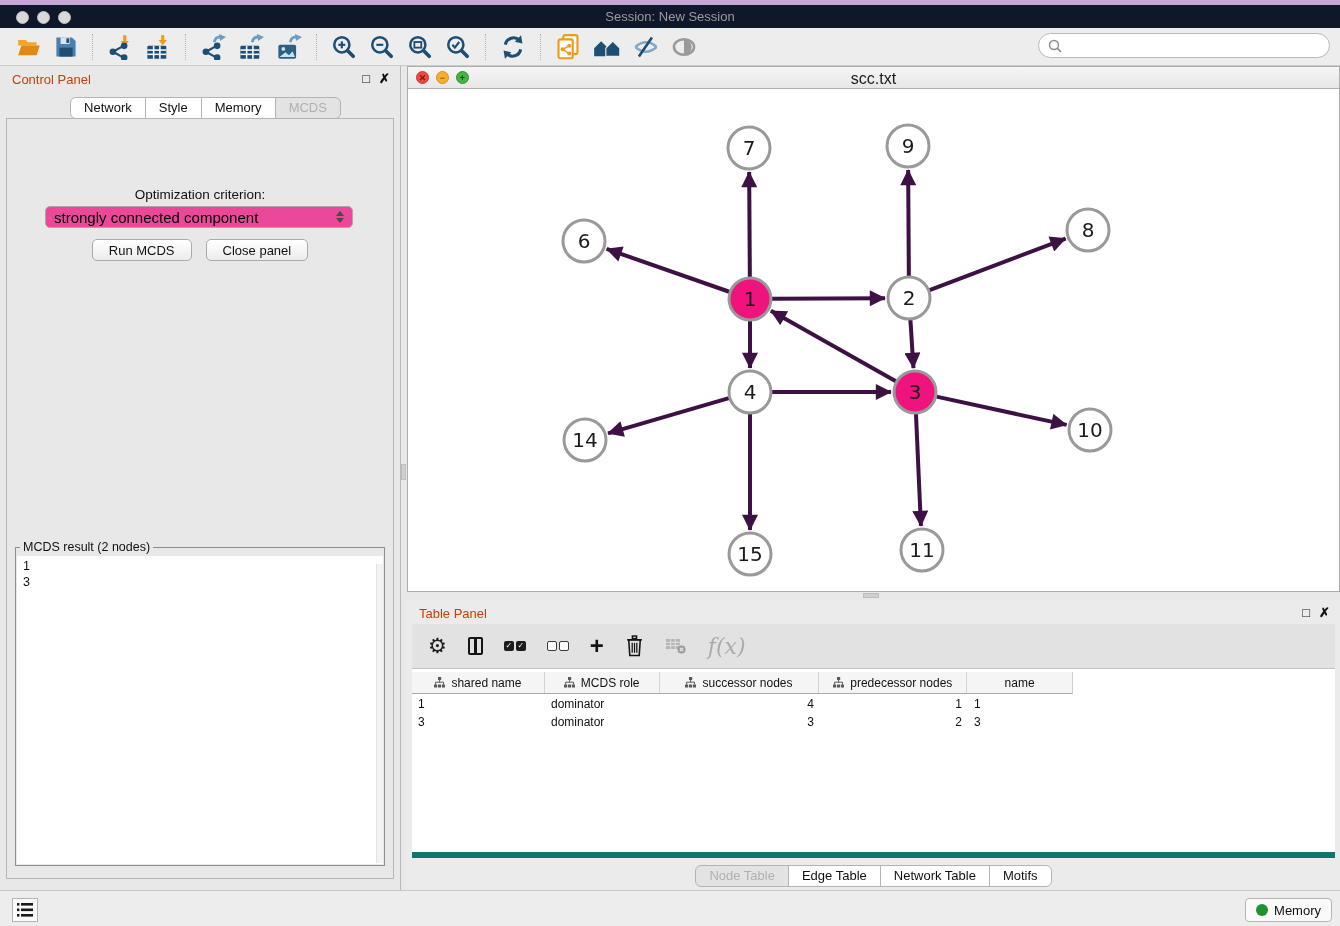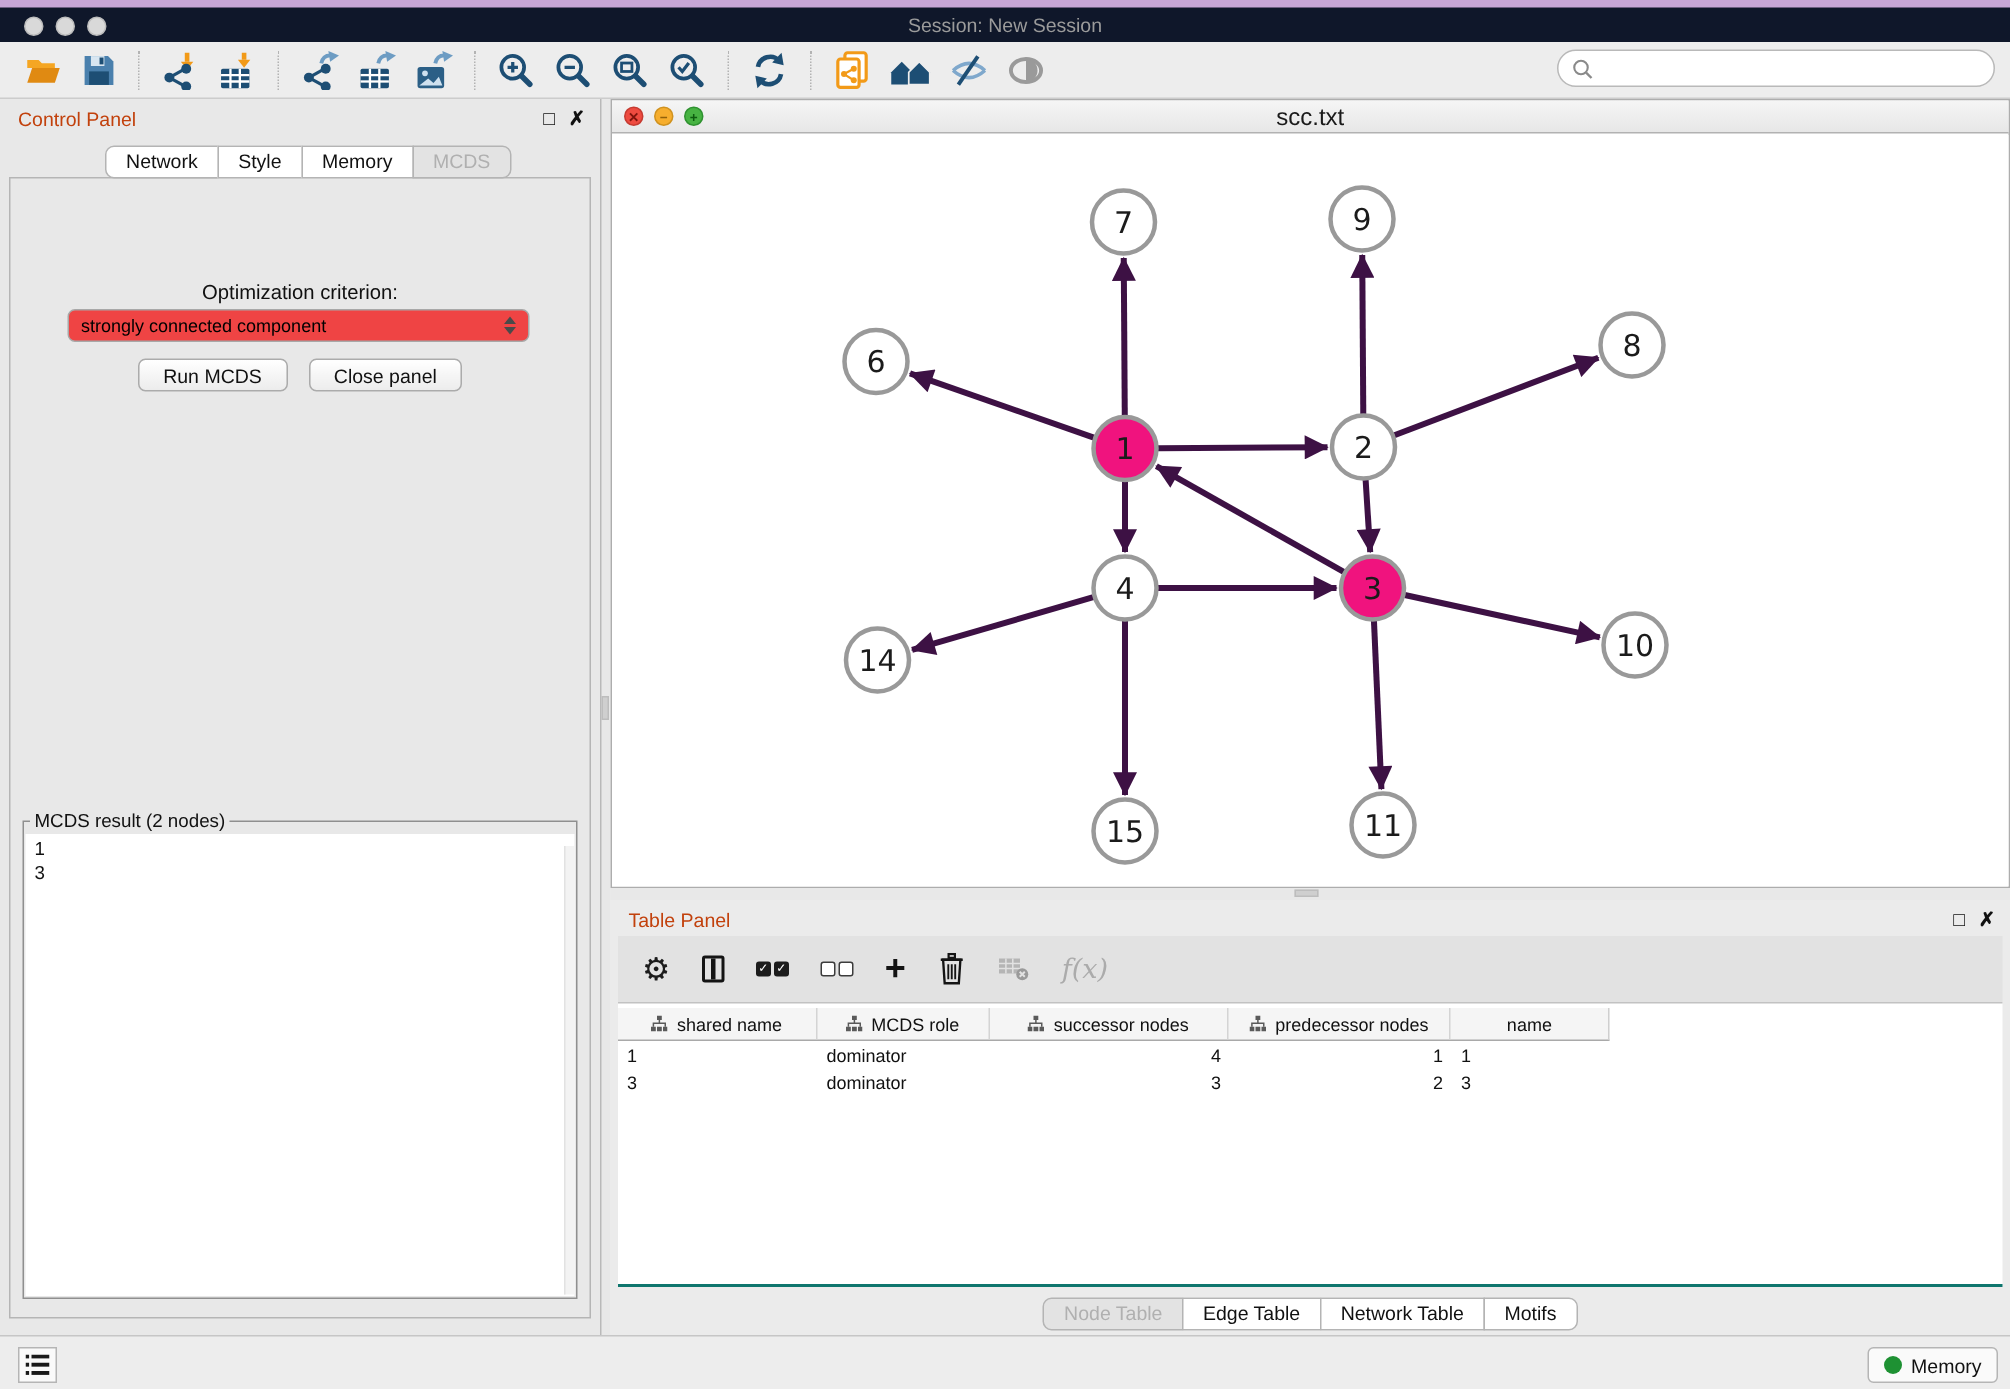--- a/index.html
+++ b/index.html
@@ -26,21 +26,21 @@
   .panel-title { position:absolute; left:12px; top:6px; font-size:13px; color:#c2410c; }
   .panel-icons { position:absolute; right:10px; top:5px; display:flex; gap:9px; font-size:13px; color:#111; font-weight:bold; }
   .panel-icons span { cursor:pointer; line-height:16px; }
   .cp-tabs { position:absolute; top:31px; left:0; right:0; display:flex; justify-content:center; z-index:2;padding-left:11px; }
   .tab { height:22px; line-height:20px; padding:0 13px; background:#fff; border:1px solid #b4b4b4; margin-left:-1px; font-size:13px; color:#111; cursor:pointer; }
   .tab:first-child { border-radius:6px 0 0 6px; margin-left:0; }
   .tab:last-child { border-radius:0 6px 6px 0; }
   .tab.active { background:#e3e3e3; color:#b0b0b0; }
   .cp-content { position:absolute; left:6px; right:6px; top:52px; bottom:11px; background:#e8e8e8; border:1px solid #b5b5b5; }
   .opt-label { position:absolute; top:68px; left:0; right:0; text-align:center; font-size:13.5px; color:#111; }
-  .criterion-select { position:absolute; top:87px; left:38px; right:40px; height:22px; background:#ef4444; border:1px solid #a8a8a8; border-radius:5px; display:flex; align-items:center; padding:0 8px; font-size:12px; cursor:pointer; }
+  .criterion-select { position:absolute; top:87px; left:38px; right:40px; height:22px; background:#ec4899; border:1px solid #a8a8a8; border-radius:5px; display:flex; align-items:center; padding:0 8px; font-size:15px; cursor:pointer; }
   .criterion-select .val { flex:1; }
   .stepper { display:flex; flex-direction:column; align-items:center; gap:2px; }
   .stepper i { width:0; height:0; border-left:4px solid transparent; border-right:4px solid transparent; }
   .stepper .up { border-bottom:5px solid #4a4a4a; }
   .stepper .dn { border-top:5px solid #4a4a4a; }
   .cp-buttons { position:absolute; top:120px; left:0; right:0; display:flex; justify-content:center; gap:14px; }
   .btn { height:22px; padding:0 16px; font-size:13px; color:#111; background:linear-gradient(#ffffff,#ececec); border:1px solid #ababab; border-radius:5px; cursor:pointer; font-family:"Liberation Sans",sans-serif; }
   .mcds-result { position:absolute; left:8px; right:8px; top:428px; bottom:12px; border:1px solid #8f8f8f; background:#e8e8e8; }
   .mcds-legend { position:absolute; top:-8px; left:4px; background:#e8e8e8; padding:0 3px; font-size:12.5px; color:#111; }
   .result-area { position:absolute; left:1px; right:1px; top:8px; bottom:1px; background:#fff; font-size:12.5px; line-height:16px; color:#111; padding:2px 0 0 6px; }
@@ -67,22 +67,22 @@
   .table-panel { position:absolute; left:407px; top:600px; right:0; height:290px; background:#ebebeb; }
   .tp-toolbar { position:absolute; top:24px; left:5px; right:5px; height:44px; background:#e2e2e2; display:flex; align-items:center; padding:0 16px; gap:21px; }
   .ticon-btn { background:none; border:none; display:flex; align-items:center; cursor:pointer; padding:0; }
   .gear { font-size:21px; color:#1c1c1c; line-height:20px; font-family:"DejaVu Sans",sans-serif; }
   .cols-icon { width:15px; height:18px; border:2.5px solid #141414; border-radius:2px; position:relative; display:inline-block; }
   .cols-icon::after { content:""; position:absolute; left:4.5px; top:0; bottom:0; width:2.5px; background:#141414; }
   .chk-group { display:flex; gap:2px; }
   .chk { width:10px; height:10px; background:#1c1c1c; border-radius:2px; color:#fff; font-size:8px; line-height:10px; text-align:center; }
   .unchk { width:10px; height:10px; background:#fff; border:1.6px solid #3c3c3c; border-radius:2px; }
   .plus-icon { font-size:24px; font-weight:bold; color:#141414; line-height:18px; }
-  .fx { font-family:"DejaVu Serif", serif; font-style:italic; font-size:18px; color:#ababab; }
-  .tp-content { position:absolute; top:68px; left:5px; right:5px; height:190px; background:#fff; border-top:1px solid #c2c2c2; border-bottom:2px solid #0f766e; overflow:hidden; }
+  .fx { font-family:"DejaVu Serif", serif; font-style:italic; font-size:22px; color:#ababab; }
+  .tp-content { position:absolute; top:68px; left:5px; right:5px; height:190px; background:#fff; border-top:1px solid #c2c2c2; border-bottom:6px solid #0f766e; overflow:hidden; }
   .thead { display:flex; width:661px; background:#f5f5f5; border-bottom:1px solid #a9a9a9; border-right:1px solid #cfcfcf; margin-top:3px; }
   .th { height:21px; display:flex; align-items:center; justify-content:center; gap:6px; font-size:12px; color:#111; border-right:1px solid #d4d4d4; }
   .th:last-child { border-right:none; }
   .trow { display:flex; width:661px; }
   .td { height:16px; line-height:16px; font-size:12px; color:#111; padding:0 6px; margin-top:2px; }
   .c0 { width:133px; } .c1 { width:115px; } .c2 { width:160px; } .c3 { width:148px; } .c4 { width:105px; }
   .num { text-align:right; }
   .tp-tabs { position:absolute; bottom:3px; left:0; right:0; display:flex; justify-content:center; }
 
   

